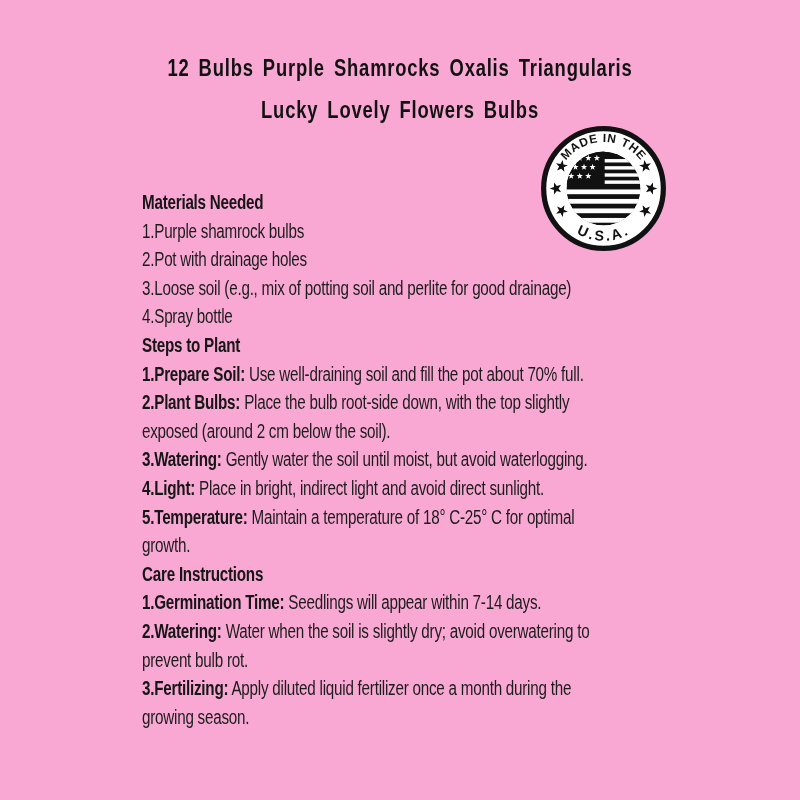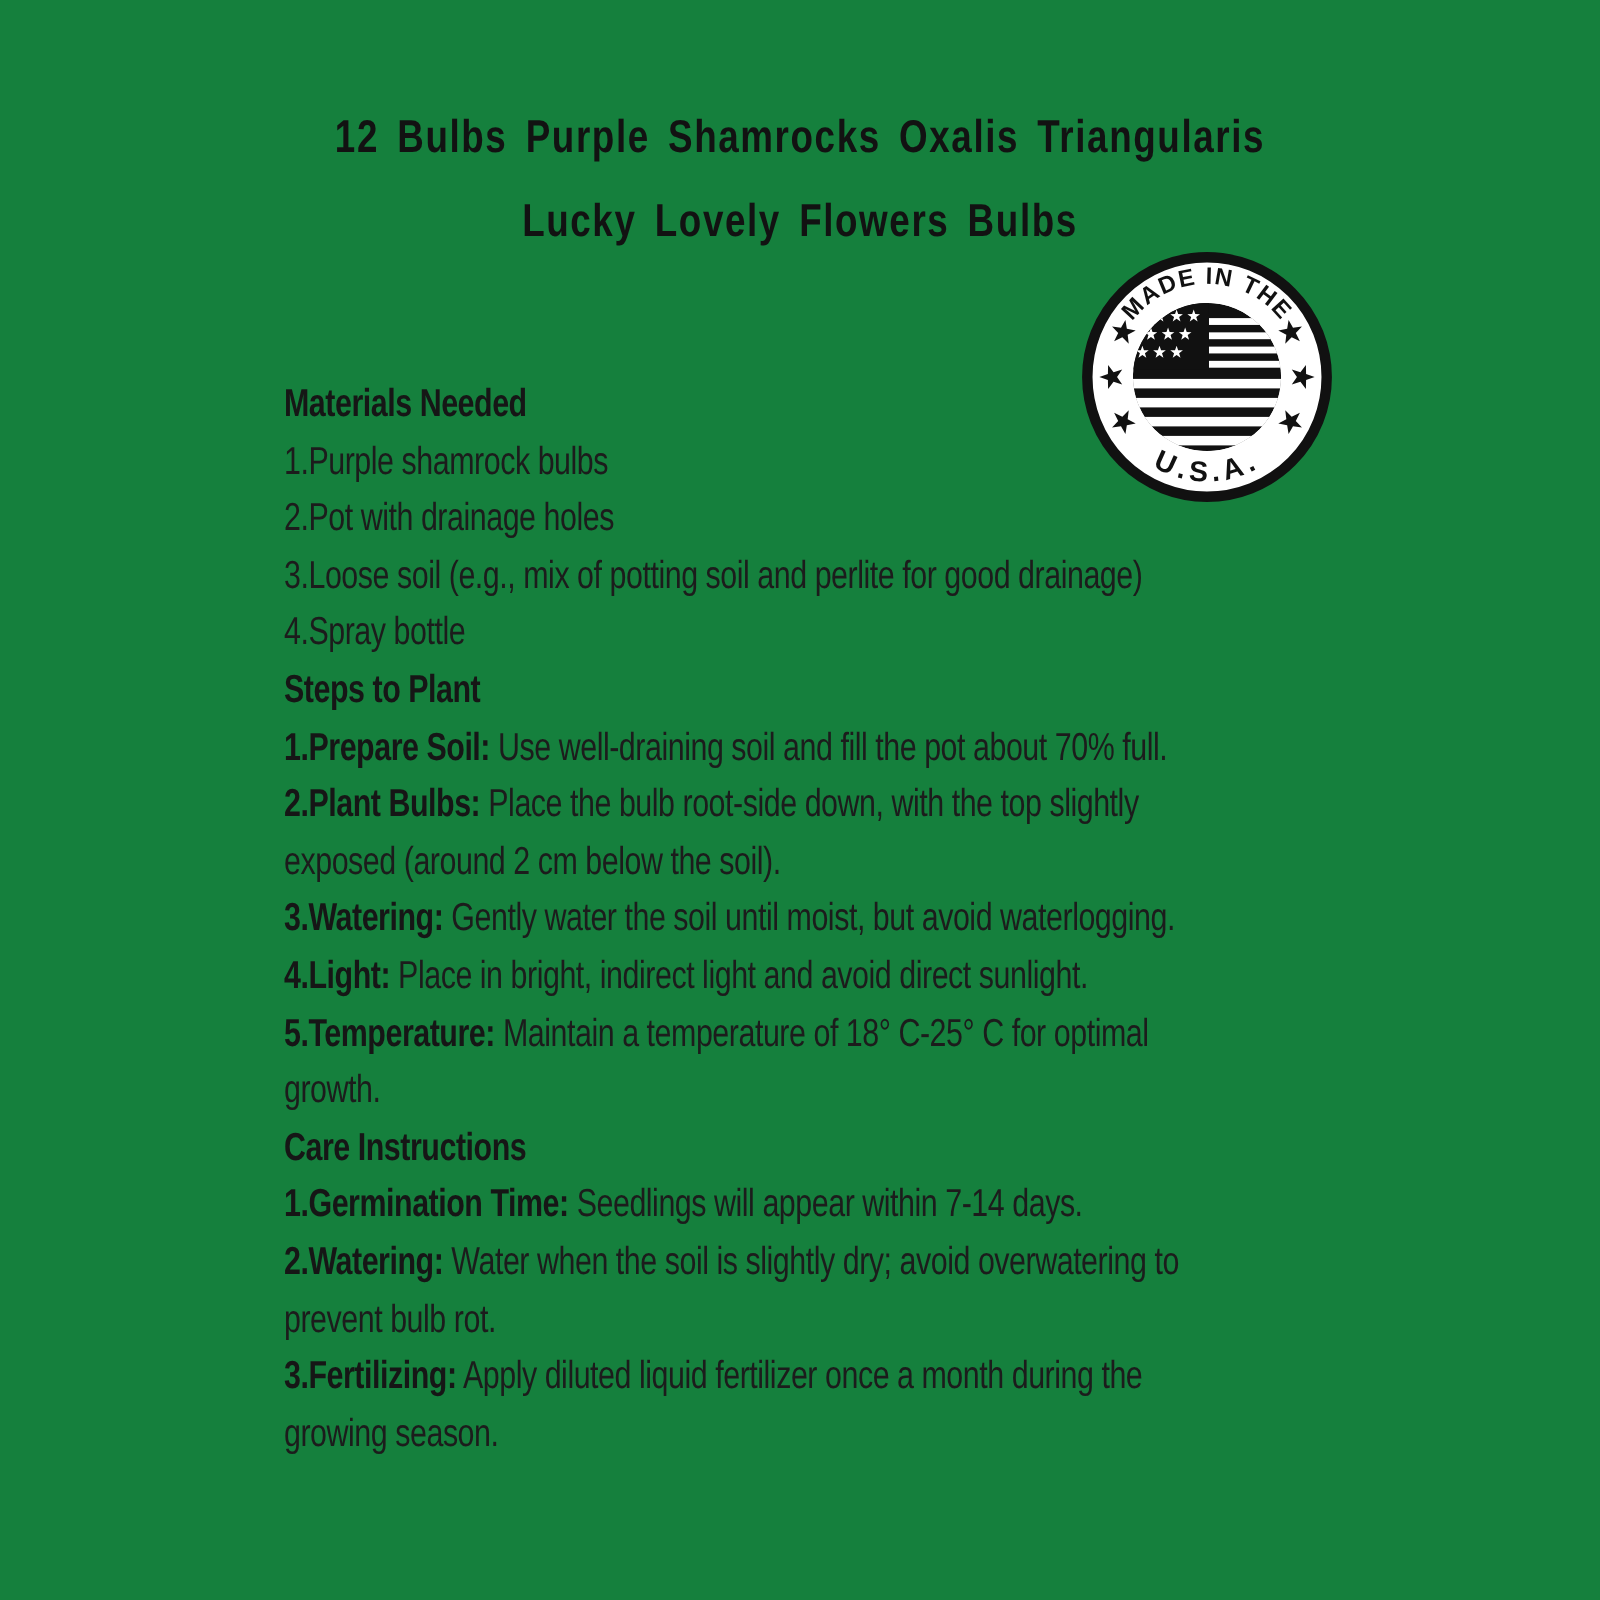--- a/index.html
+++ b/index.html
@@ -6,21 +6,21 @@
   body {
     width: 800px; height: 800px;
     background: #ffffff;
     font-family: "Liberation Sans", sans-serif;
     position: relative;
     overflow: hidden;
     color: #1a1a1a;
   }
   .page {
     position: absolute; inset: 0;
-    background: #15803d;
+    background: #f9a8d4;
     padding-left: 27px;
   }
   
   .title-line {
     position: absolute;
     left: 0; width: 800px;
     text-align: center;
     font-weight: 700;
     font-size: 23px;
     letter-spacing: 1px;

